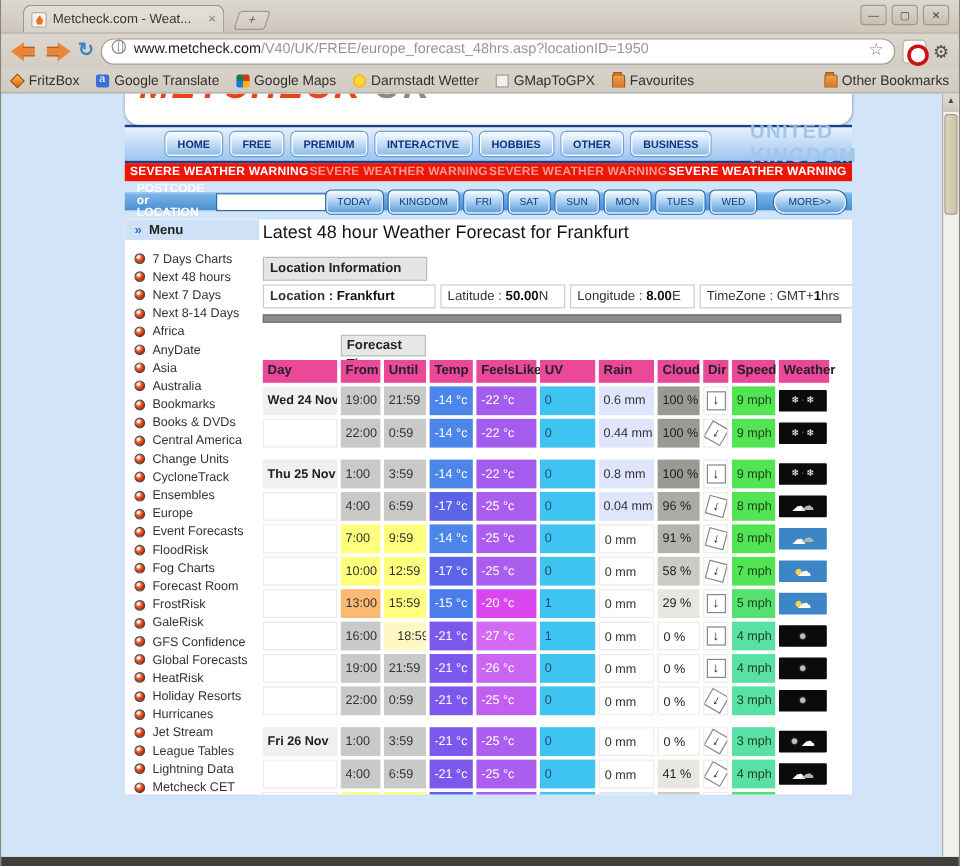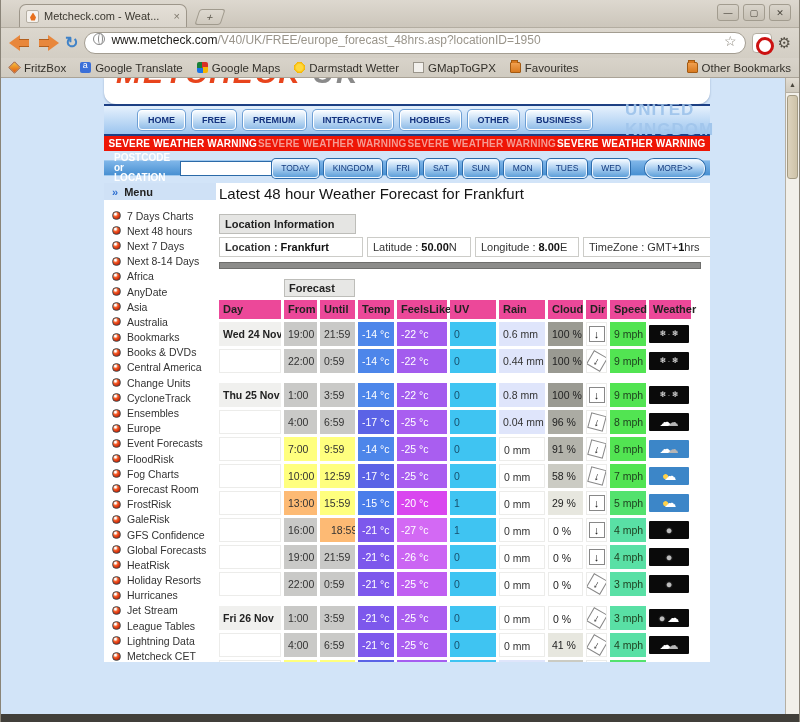--- a/index.html
+++ b/index.html
@@ -537,21 +537,21 @@
                 <div class="cell c-weather">
                   <div class="wicon w-day">
                     <span class="g g-sun">●</span>
                     <span class="g g-cloud-w">☁</span>
                   </div>
                 </div>
               </div>
               <div class="grid-row">
                 <div class="cell c-day empty"></div>
                 <div class="cell c-time" style="background: rgb(201, 201, 199);">16:00</div>
-                <div class="cell c-time" style="background: #fdba74; padding-left: 11px;">18:59</div>
+                <div class="cell c-time" style="background: #fef9c3; padding-left: 11px;">18:59</div>
                 <div class="cell c-temp" style="background: rgb(125, 88, 236);">-21 °c</div>
                 <div class="cell c-feels" style="background: rgb(211, 105, 244);">-27 °c</div>
                 <div class="cell c-uv">1</div>
                 <div class="cell c-rain" style="background: rgb(255, 255, 255); border: 1px solid rgb(236, 236, 234);">0 mm</div>
                 <div class="cell c-cloud" style="background: rgb(255, 255, 255); border: 1px solid rgb(236, 236, 234);">0 %</div>
                 <div class="cell c-dir">
                   <div class="dirbox" style="transform: rotate(0deg);">↓</div>
                 </div>
                 <div class="cell c-speed" style="background: rgb(89, 224, 165);">4 mph</div>
                 <div class="cell c-weather">

